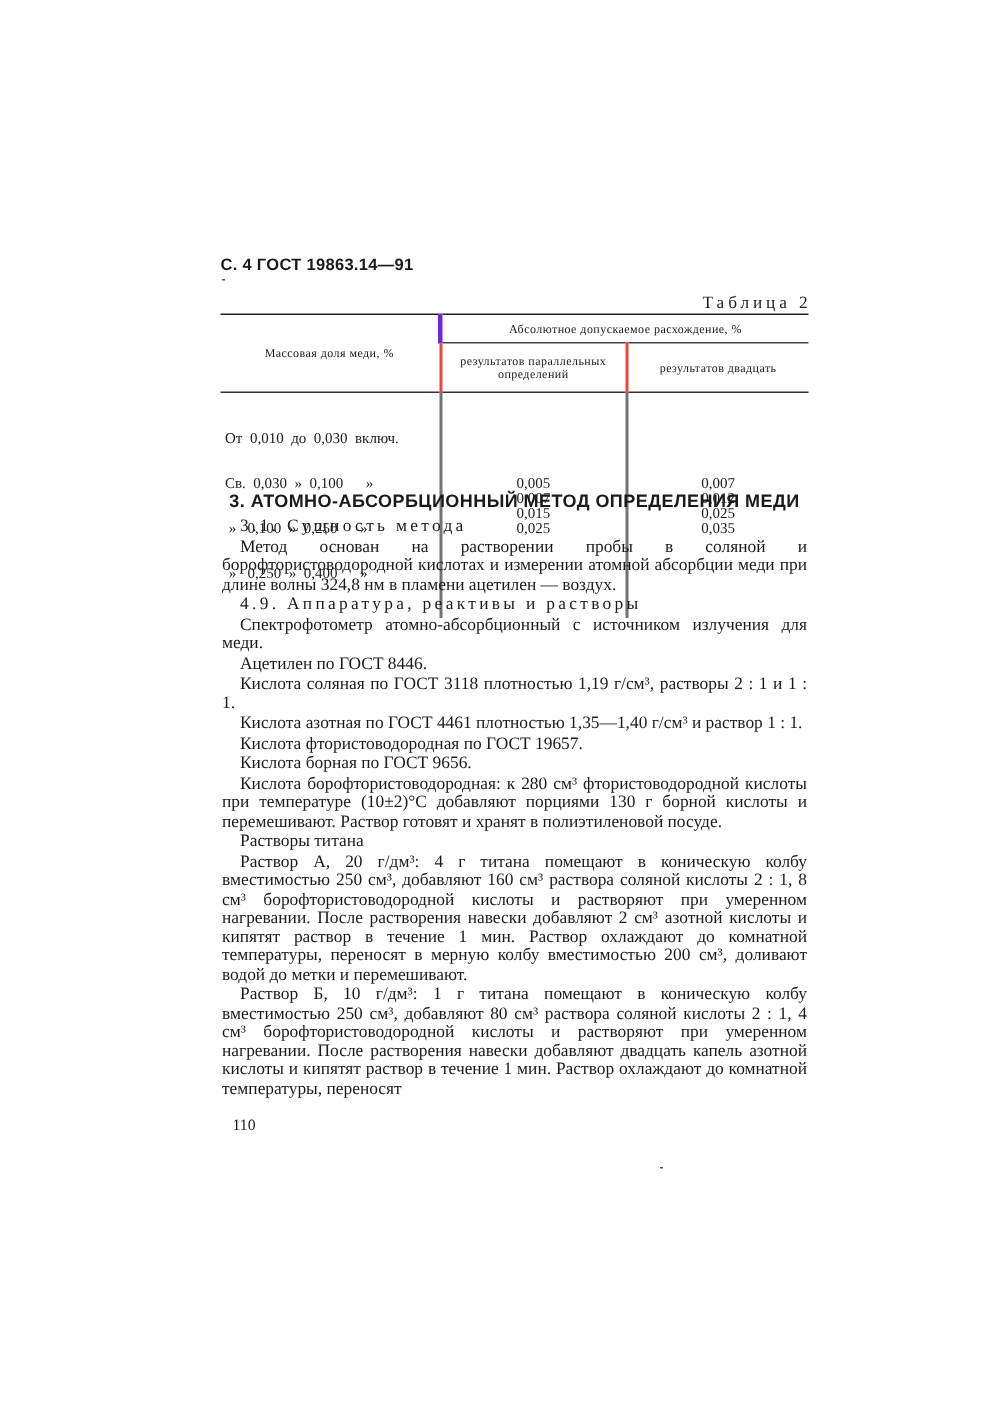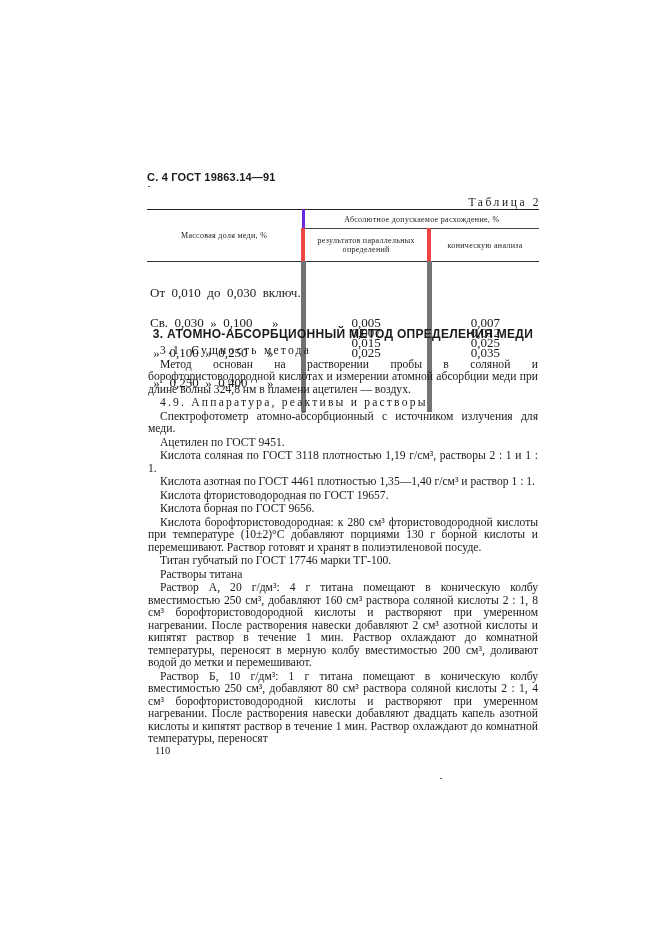--- a/index.html
+++ b/index.html
@@ -7,24 +7,24 @@
       font-family: "Liberation Serif", "DejaVu Serif", serif; color: #1a1a1a; }
     .page { position: absolute; left: 147px; top: 0; width: 390px; }
     .running-head { position: absolute; top: 171px; left: 0; font-family: Liberation Sans, sans-serif;
       font-weight: bold; font-size: 11px; letter-spacing: 0.2px; }
     .table-caption { position: absolute; top: 196px; right: -4px; font-size: 11.5px; letter-spacing: 2.6px; }
     table.t2 { position: absolute; top: 209px; left: 0; width: 392px; border-collapse: collapse; font-size: 8px; }
     table.t2 th { font-weight: normal; text-align: center; vertical-align: middle; letter-spacing: 0.3px; }
     .t2 .top-rule td, .t2 .top-rule th { border-top: 1.6px solid #222; }
     .t2 th.col1 { width: 145px; padding: 0; border-bottom: 1.6px solid #333; }
     .t2 th.span { border-left: 3px solid #6d28d9; border-bottom: 1px solid #444; height: 16px; margin-top: 28px; }
-    .t2 th.sub { border-left: 4px solid #ef4444; border-bottom: 1.6px solid #333; height: 30px; line-height: 9px; }
-    .t2 td { font-size: 13px; line-height: 10px; padding: 0; }
+    .t2 th.sub { border-left: 2px solid #ef4444; border-bottom: 1.6px solid #333; height: 30px; line-height: 9px; }
+    .t2 td { font-size: 10px; line-height: 10px; padding: 0; }
     .t2 td.range { text-align: left; padding-left: 3px; white-space: pre; padding-top: 6px; padding-bottom: 4px; }
-    .t2 td.num { text-align: center; border-left: 5px solid #737373; padding-top: 6px; padding-bottom: 4px; }
+    .t2 td.num { text-align: center; border-left: 2px solid #737373; padding-top: 6px; padding-bottom: 4px; }
     .t2 td.num div, .t2 td.range div { height: 10px; }
     .section-title { position: absolute; top: 327px; left: 0; width: 392px; text-align: center;
       font-family: "Liberation Sans", sans-serif; font-weight: bold; font-size: 12px; letter-spacing: 0.3px; }
     .body { position: absolute; top: 344px; left: 0; width: 392px; font-size: 11.6px; line-height: 12.5px; text-align: justify; }
     .body p { margin: 1px; text-indent: 12px; }
     .body p.spaced { letter-spacing: 2.2px; }
     .page-num { position: absolute; top: 745px; left: 8px; font-size: 10.5px; }
     .speck { position: absolute; width: 2px; height: 1px; background: #555; }
   </style>
 </head>
@@ -35,21 +35,21 @@
   <div class="table-caption">Таблица 2</div>
 
   <table class="t2">
     <thead>
       <tr class="top-rule">
         <th class="col1" rowspan="2">Массовая доля меди, %</th>
         <th class="span" colspan="2">Абсолютное допускаемое расхождение, %</th>
       </tr>
       <tr>
         <th class="sub" style="width:120px">результатов параллельных определений</th>
-        <th class="sub">коническую анализа</th>
+        <th class="sub">результатов двадцать</th>
       </tr>
     </thead>
     <tbody>
       <tr>
         <td class="range">
           <div>От  0,010  до  0,030  включ.</div>
           <div>Св.  0,030  »  0,100      »</div>
           <div> »   0,100  »  0,250      »</div>
           <div> »   0,250  »  0,400      »</div>
         </td>
@@ -69,27 +69,26 @@
     </tbody>
   </table>
 
   <div class="section-title">3. АТОМНО-АБСОРБЦИОННЫЙ МЕТОД ОПРЕДЕЛЕНИЯ МЕДИ</div>
 
   <div class="body">
     <p class="spaced">3.1. Сущность метода</p>
     <p>Метод основан на растворении пробы в соляной и борофтористоводородной кислотах и измерении атомной абсорбции меди при длине волны 324,8 нм в пламени ацетилен — воздух.</p>
     <p class="spaced">4.9. Аппаратура, реактивы и растворы</p>
     <p>Спектрофотометр атомно-абсорбционный с источником излучения для меди.</p>
-    <p>Ацетилен по ГОСТ 9451.</p>
+    <p>Ацетилен по ГОСТ 8446.</p>
     <p>Кислота соляная по ГОСТ 3118 плотностью 1,19 г/см³, растворы 2 : 1 и 1 : 1.</p>
     <p>Кислота азотная по ГОСТ 4461 плотностью 1,35—1,40 г/см³ и раствор 1 : 1.</p>
     <p>Кислота фтористоводородная по ГОСТ 19657.</p>
     <p>Кислота борная по ГОСТ 9656.</p>
     <p>Кислота борофтористоводородная: к 280 см³ фтористоводородной кислоты при температуре (10±2)°С добавляют порциями 130 г борной кислоты и перемешивают. Раствор готовят и хранят в полиэтиленовой посуде.</p>
-    <p>Титан губчатый по ГОСТ 17746 марки ТГ-100.</p>
     <p>Растворы титана</p>
     <p>Раствор А, 20 г/дм³: 4 г титана помещают в коническую колбу вместимостью 250 см³, добавляют 160 см³ раствора соляной кислоты 2 : 1, 8 см³ борофтористоводородной кислоты и растворяют при умеренном нагревании. После растворения навески добавляют 2 см³ азотной кислоты и кипятят раствор в течение 1 мин. Раствор охлаждают до комнатной температуры, переносят в мерную колбу вместимостью 200 см³, доливают водой до метки и перемешивают.</p>
     <p>Раствор Б, 10 г/дм³: 1 г титана помещают в коническую колбу вместимостью 250 см³, добавляют 80 см³ раствора соляной кислоты 2 : 1, 4 см³ борофтористоводородной кислоты и растворяют при умеренном нагревании. После растворения навески добавляют двадцать капель азотной кислоты и кипятят раствор в течение 1 мин. Раствор охлаждают до комнатной температуры, переносят</p>
   </div>
 
   <div class="page-num">110</div>
 </div>
 
 <div class="speck" style="left:440px; top:778px;"></div>
 <div class="speck" style="left:148px; top:186px;"></div>

